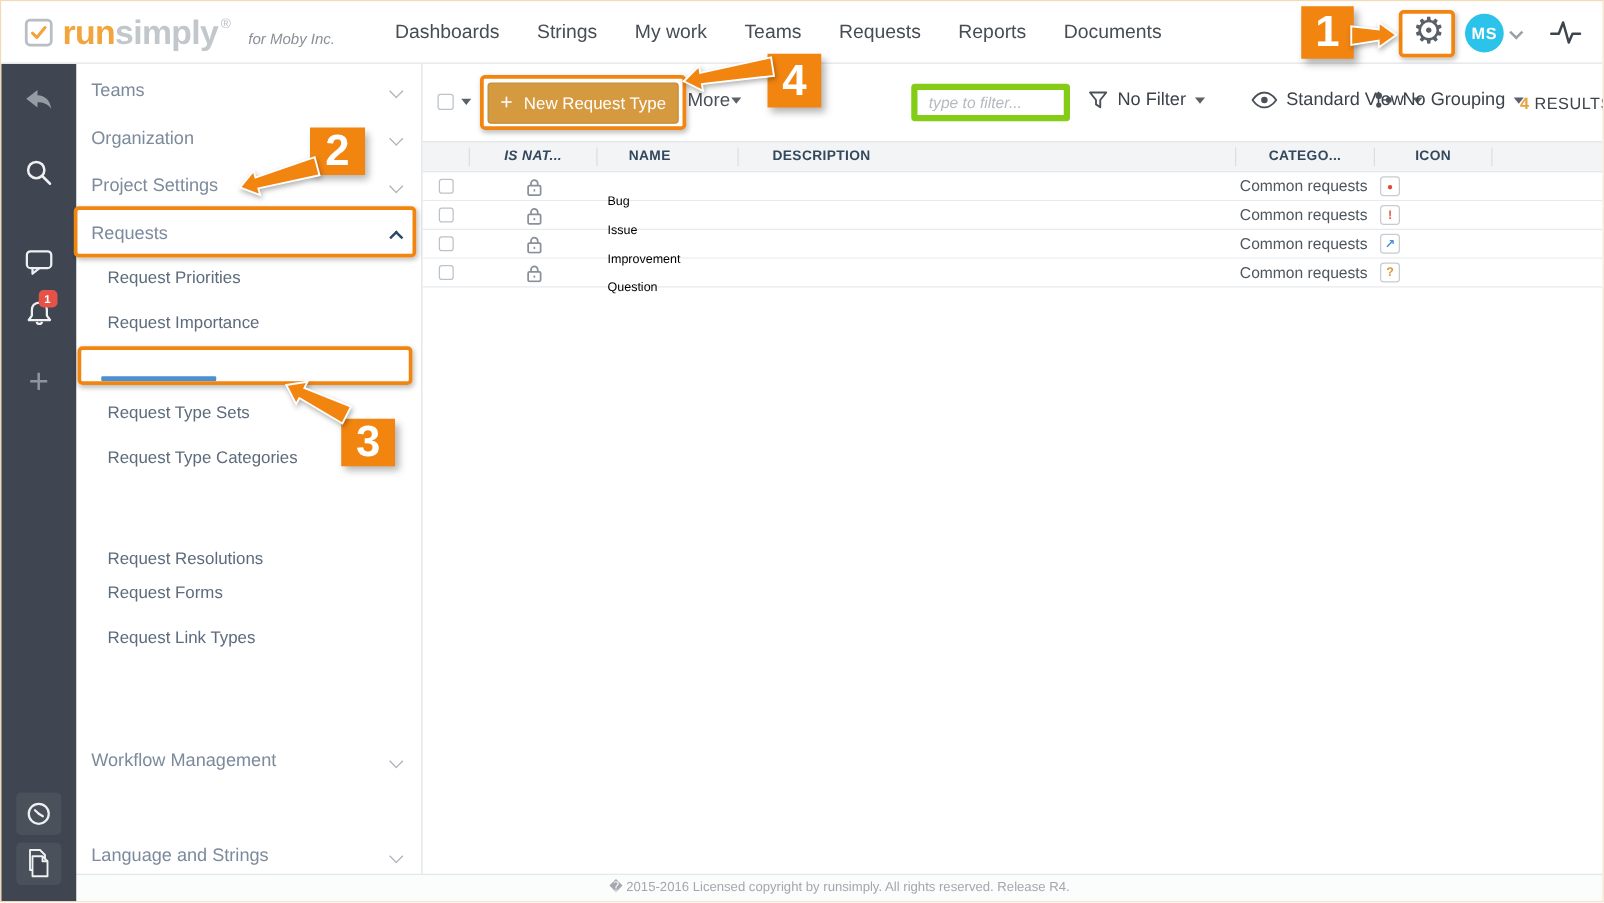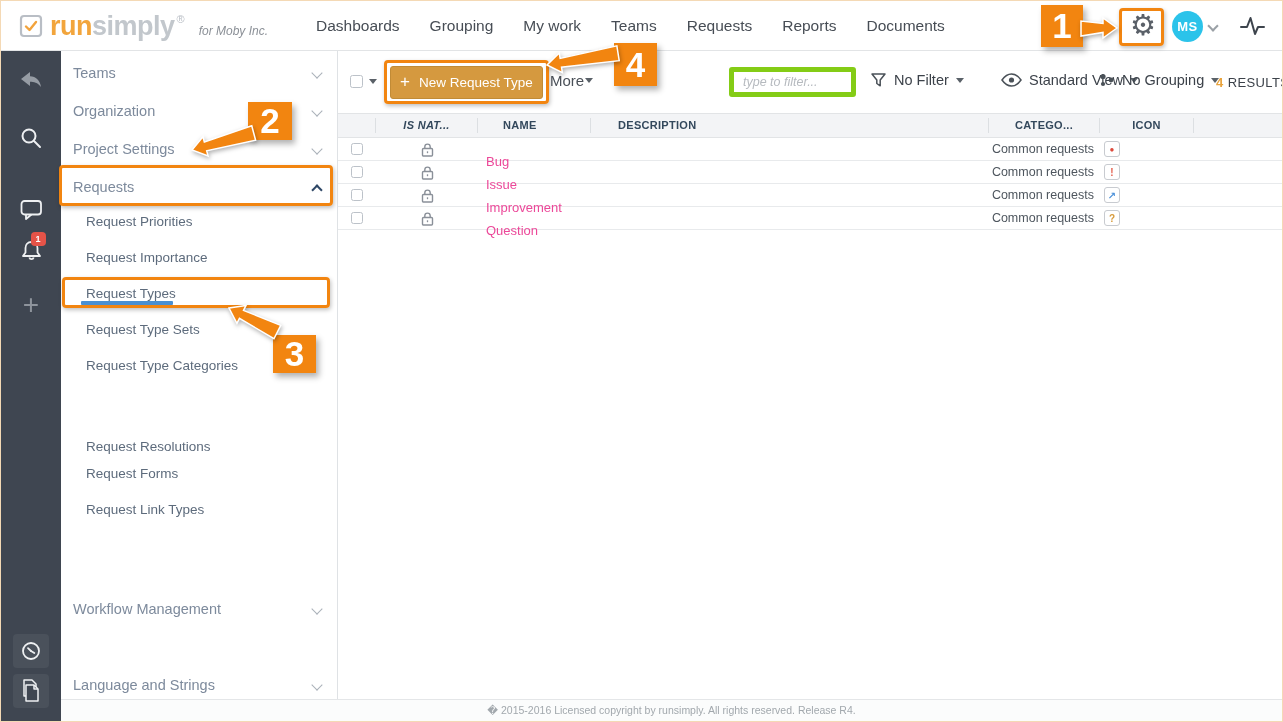--- a/index.html
+++ b/index.html
@@ -65,21 +65,21 @@
   .trow { display:flex; height:23px; align-items:center; border-bottom:1px solid #e8eaec; background:#fff; }
   .c0 { width:38px; display:flex; justify-content:center; }
   .c1 { width:102px; text-align:center; display:flex; justify-content:center;font-style:italic; }
   .c2 { width:113px; }
   .c3 { width:398px; }
   .c4 { width:111px; }
   .c5 { width:94px; }
   .thead .c2 { padding-left:25px; }
   .thead .c3 { padding-left:27px; }
   .thead .c4, .thead .c5 { text-align:center; display:block; }
-  .trow .c2 { padding-left:8px; font-size:13px; color:#ec4899;margin-top:24px; }
+  .trow .c2 { padding-left:8px; font-size:10px; color:#000000;margin-top:24px; }
   .trow .c3 { font-size:12.5px; color:#4e565e; }
   .trow .c4 { text-align:right; padding-right:6px; font-size:12.5px; color:#4e565e; }
   .trow .c5 { padding-left:4px; }
   .row-cb { width:12.5px; height:12.5px; }
   .ticon { width:16px; height:16px; border:1px solid #c8cbd0; border-radius:3px; background:#fff; display:flex; align-items:center; justify-content:center; font-weight:bold; }
   .ticon-0 { color:#dd4a3c; font-size:8px; }
   .ticon-1 { color:#e4604f; font-size:10px; }
   .ticon-2 { color:#4a90d9; font-size:10px; }
   .ticon-3 { color:#d79b3c; font-size:10px; }
 
@@ -103,21 +103,21 @@
           <rect x="2" y="2" width="20" height="20" rx="3" fill="#fff" stroke="#b9bec5" stroke-width="2.2"></rect>
           <polyline points="7,12.5 10.5,16 17,8" fill="none" stroke="#f2a33c" stroke-width="2.4" stroke-linecap="round" stroke-linejoin="round"></polyline>
         </svg>
       <span class="logo-run">run</span>
       <span class="logo-simply">simply</span>
       <span class="logo-reg">®</span>
       <span class="logo-tagline">for Moby Inc.</span>
     </div>
     <nav class="mainnav">
       <a>Dashboards</a>
-      <a>Grouping</a>
+      <a>Strings</a>
       <a>My work</a>
       <a>Teams</a>
       <a>Requests</a>
       <a>Reports</a>
       <a>Documents</a>
     </nav>
     <span class="gear">⚙</span>
     <div class="avatar">
         <span>MS</span>
       </div>
@@ -191,23 +191,20 @@
     <div class="mrow group" style="top:121px;">
         <span class="lbl">Requests</span>
         <span class="chev up"></span>
       </div>
 
     <div class="mrow sub" style="top:155px;">
         <span class="lbl">Request Priorities</span>
       </div>
     <div class="mrow sub" style="top:191px;">
         <span class="lbl">Request Importance</span>
-      </div>
-    <div class="mrow sub" style="top:227px;">
-        <span class="lbl">Request Types</span>
       </div>
     <div class="blue-underline"></div>
     <div class="mrow sub" style="top:263px;">
         <span class="lbl">Request Type Sets</span>
       </div>
     <div class="mrow sub" style="top:299px;">
         <span class="lbl">Request Type Categories</span>
       </div>
     <div class="mrow sub" style="top:360px;margin-top:20px;">
         <span class="lbl">Request Resolutions</span>

